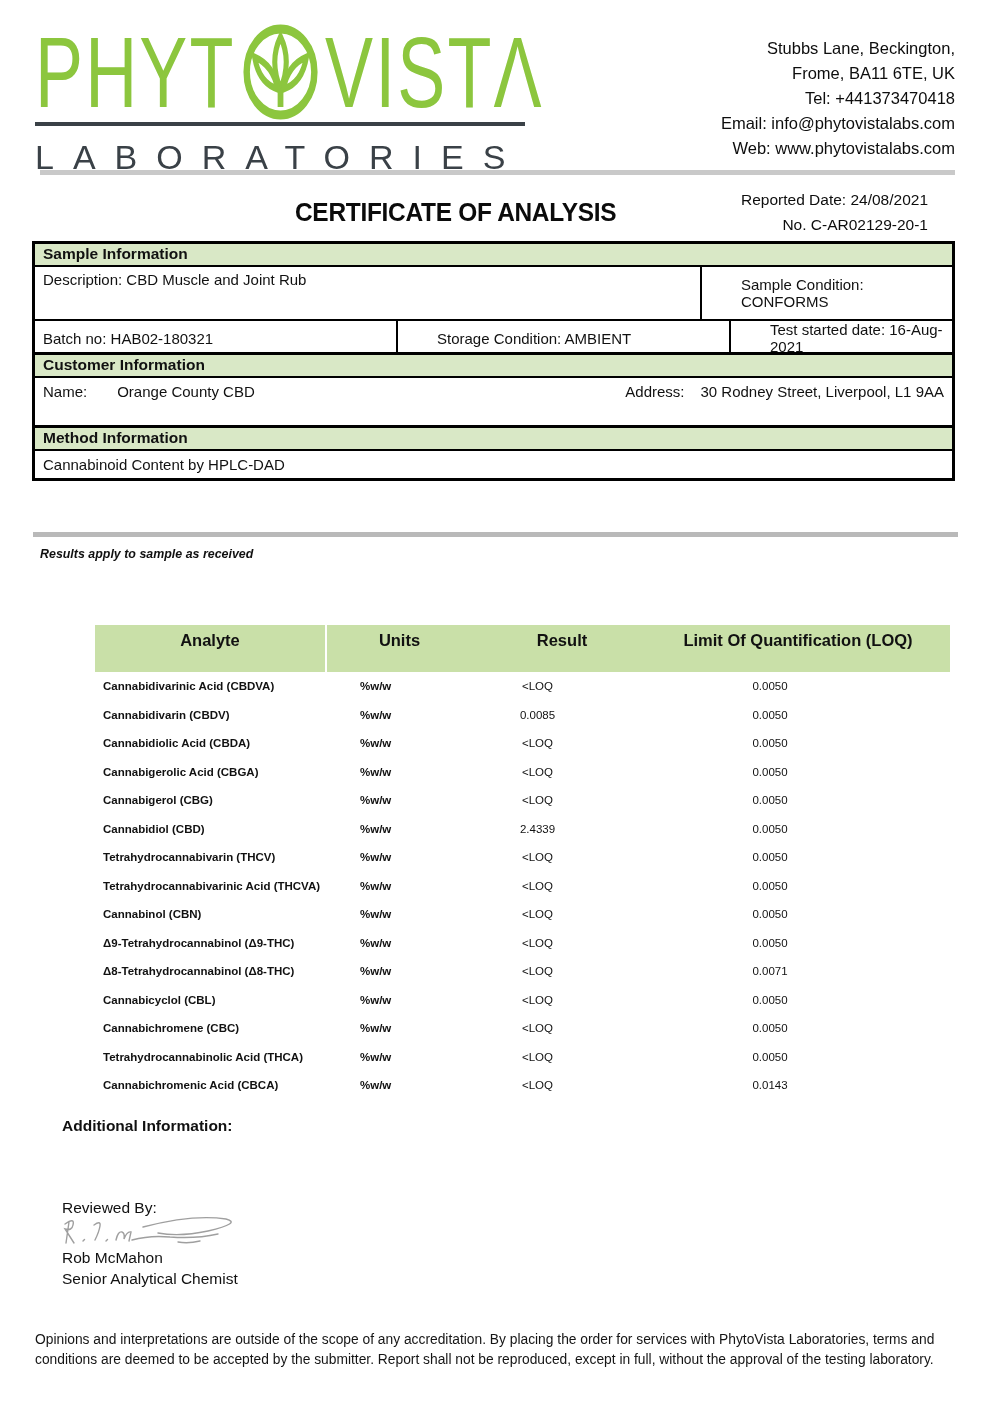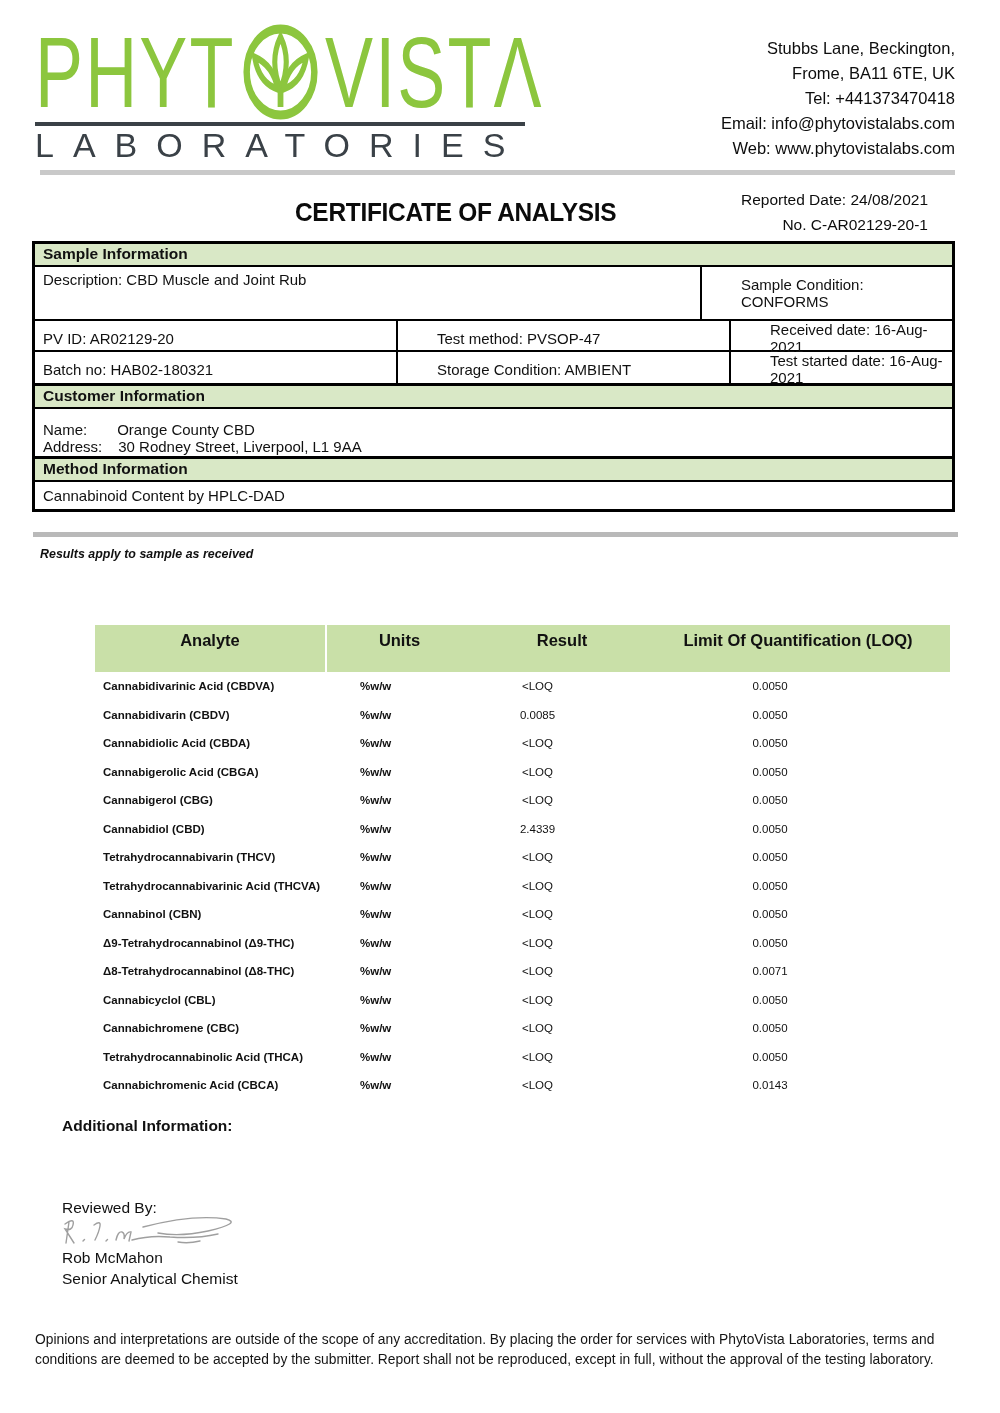--- a/index.html
+++ b/index.html
@@ -16,21 +16,21 @@
   
   .logo { position:absolute; left:35px; top:26px; }
   .logo-word {
     display:flex; align-items:center; gap:8px;
     font-size:100px; line-height:90px; height:92px;
     color:#8CC63E; letter-spacing:3px; font-weight:400;
     transform:scaleX(0.72); transform-origin:left top; white-space:nowrap;
   }
   .logo-rule { margin-top:4px; width:490px; height:4px; background:#3A4147; }
   .logo-sub {
-    margin-top:0; font-size:34px; color:#3A4147;
+    margin-top:12px; font-size:34px; color:#3A4147;
     letter-spacing:19px; white-space:nowrap; font-weight:400;
   }
 
   
   .contact {
     position:absolute; right:45px; top:36px;
     text-align:right; font-size:16.5px; line-height:25px; color:#0d0d0d;
   }
   .rule-1 { position:absolute; left:40px; top:170px; width:915px; height:5px; background:#c9c9c9; }
   .reported-block {
@@ -53,21 +53,21 @@
     padding:1px 0 2px 8px; border-bottom:2px solid #000;
   }
   .section-bar.mid { border-top:3px solid #000; }
   .irow { display:grid;gap:31px; }
   .irow-1 { grid-template-columns:667px 1fr; height:54px; border-bottom:2px solid #000; }
   .irow-2 { grid-template-columns:363px 302px 1fr; height:31px; border-bottom:2px solid #000; }
   .irow-3 { grid-template-columns:363px 302px 1fr; height:31px; }
   .icell { padding:0 8px; display:flex; align-items:center; }
   .icell.top { align-items:flex-start; padding-top:4px; }
   .icell.rb { border-right:2px solid #000; }
-  .cust-cell { height:40px; padding:5px 8px 4px 8px; display:flex; flex-direction:column; justify-content:space-between;margin-top:7px; }
+  .cust-cell { height:47px; padding:5px 8px 4px 8px; display:flex; flex-direction:row; justify-content:space-between; }
   .cust-line .lbl { display:inline-block; }
   .cust-line .val-name { margin-left:30px; }
   .cust-line .val-addr { margin-left:16px; }
   .method-cell { height:27px; display:flex; align-items:center; padding:0 8px; }
 
   
   .rule-2 { position:absolute; left:33px; top:532px; width:925px; height:5px; background:#b9b9b9; }
   .note {
     position:absolute; left:40px; top:546px;
     font-size:13.5px; font-weight:bold; font-style:italic;
@@ -141,25 +141,20 @@
   <h1 class="title">CERTIFICATE OF ANALYSIS</h1>
 
   <div class="info-table">
     <div class="section-bar">Sample Information</div>
 
     <div class="irow irow-1">
       <div class="icell top rb">Description: CBD Muscle and Joint Rub</div>
       <div class="icell">Sample Condition: CONFORMS</div>
     </div>
 
-    <div class="irow irow-2">
-      <div class="icell rb">PV ID: AR02129-20</div>
-      <div class="icell rb">Test method: PVSOP-47</div>
-      <div class="icell">Received date: 16-Aug-2021</div>
-    </div>
 
     <div class="irow irow-3">
       <div class="icell rb">Batch no: HAB02-180321</div>
       <div class="icell rb">Storage Condition: AMBIENT</div>
       <div class="icell">Test started date: 16-Aug-2021</div>
     </div>
 
     <div class="section-bar mid">Customer Information</div>
 
     <div class="cust-cell">

